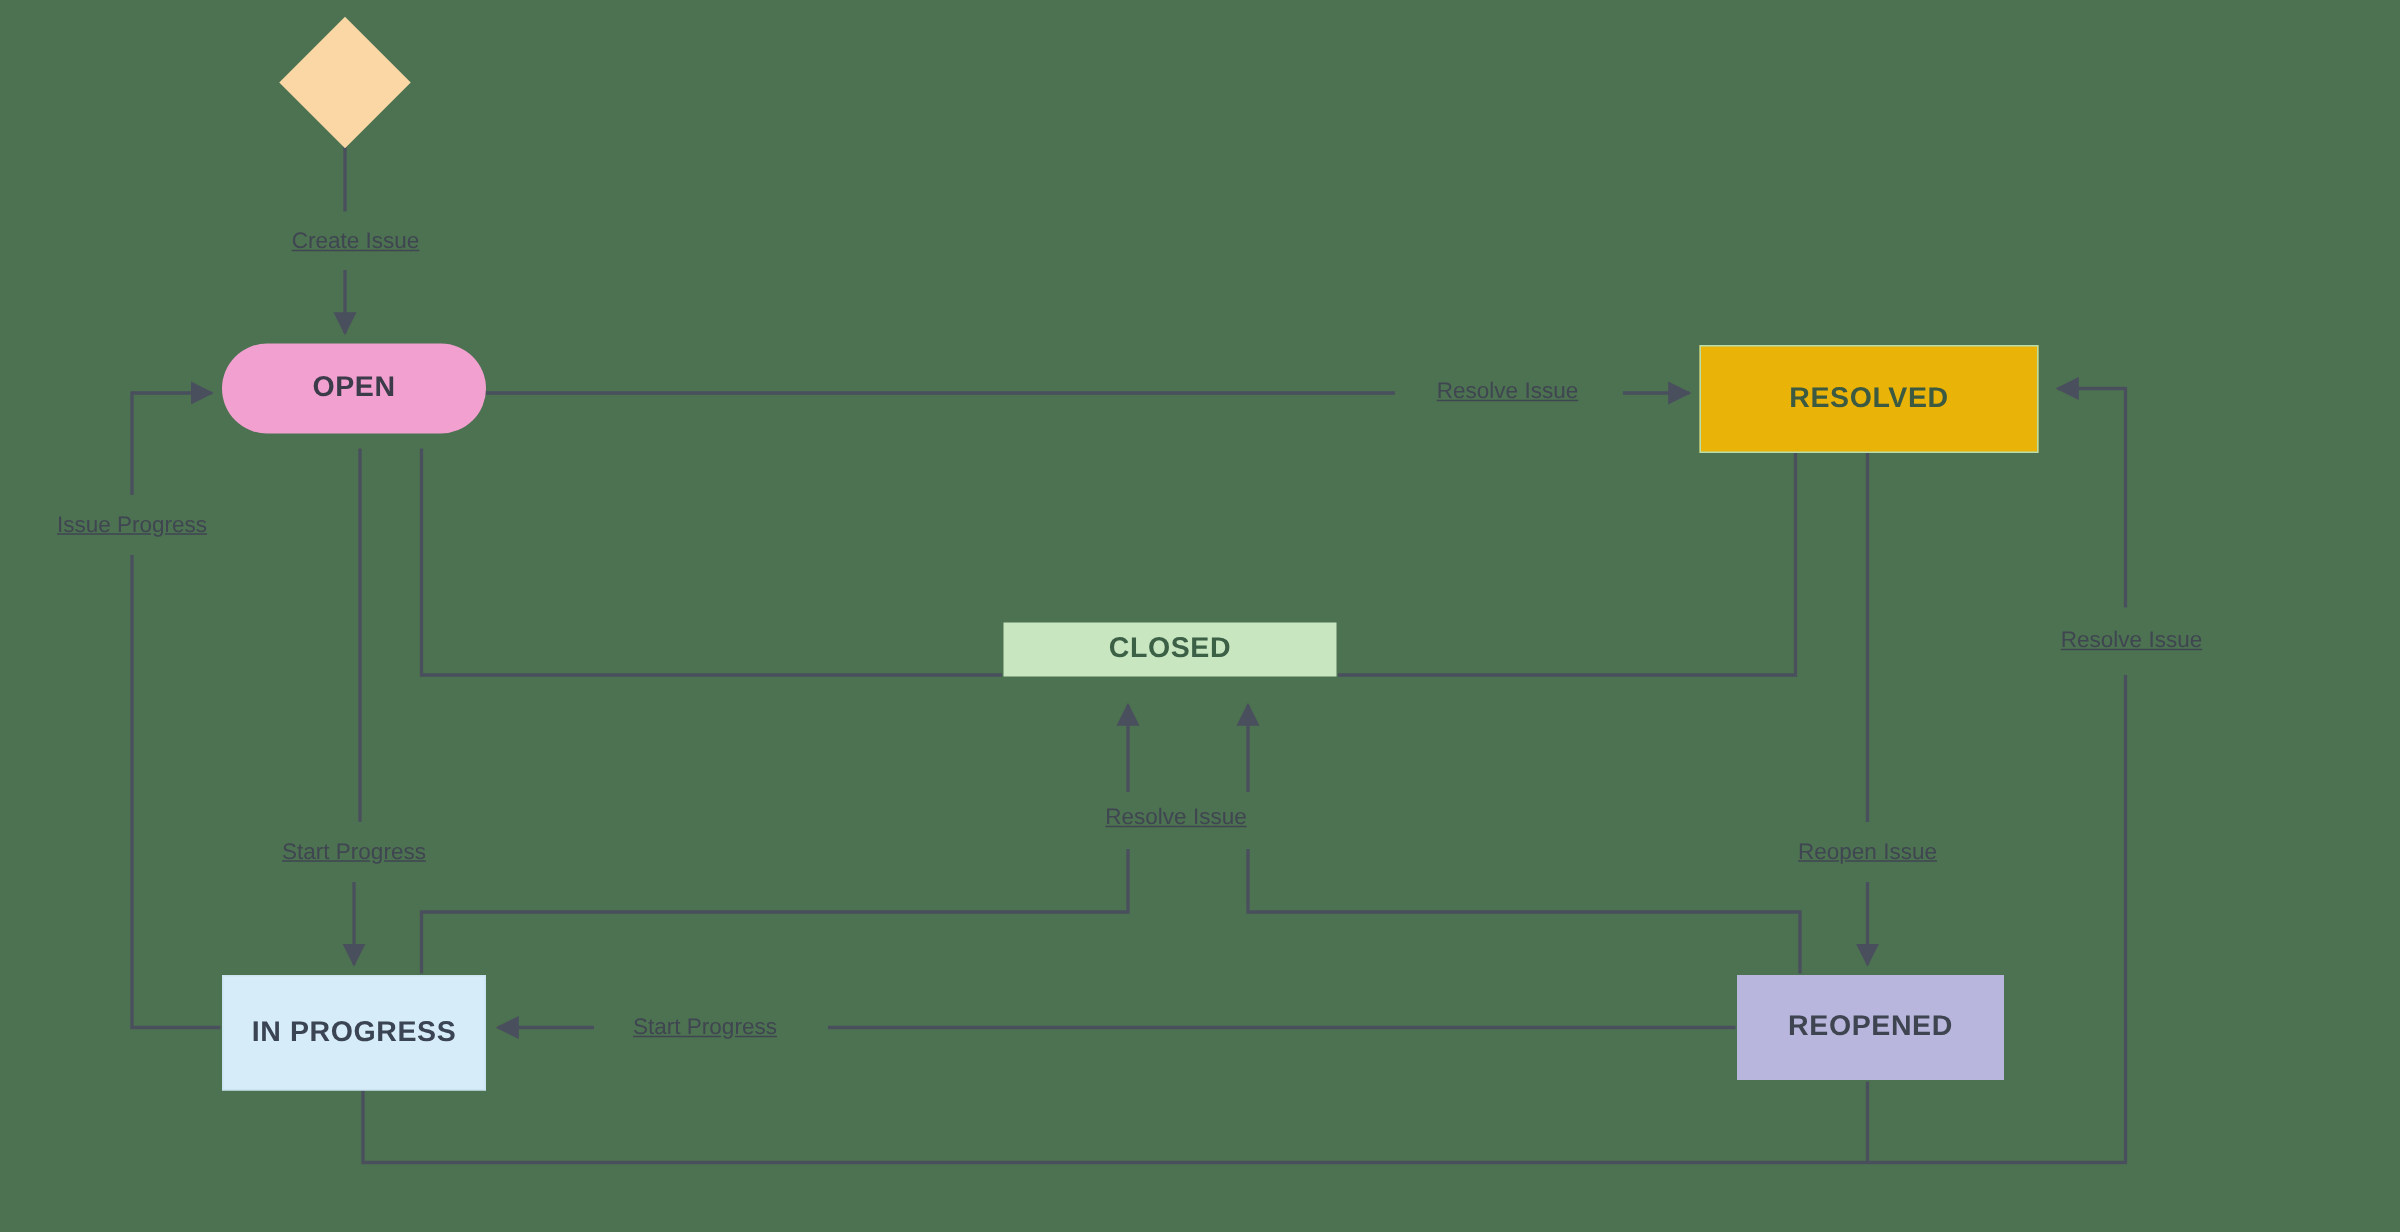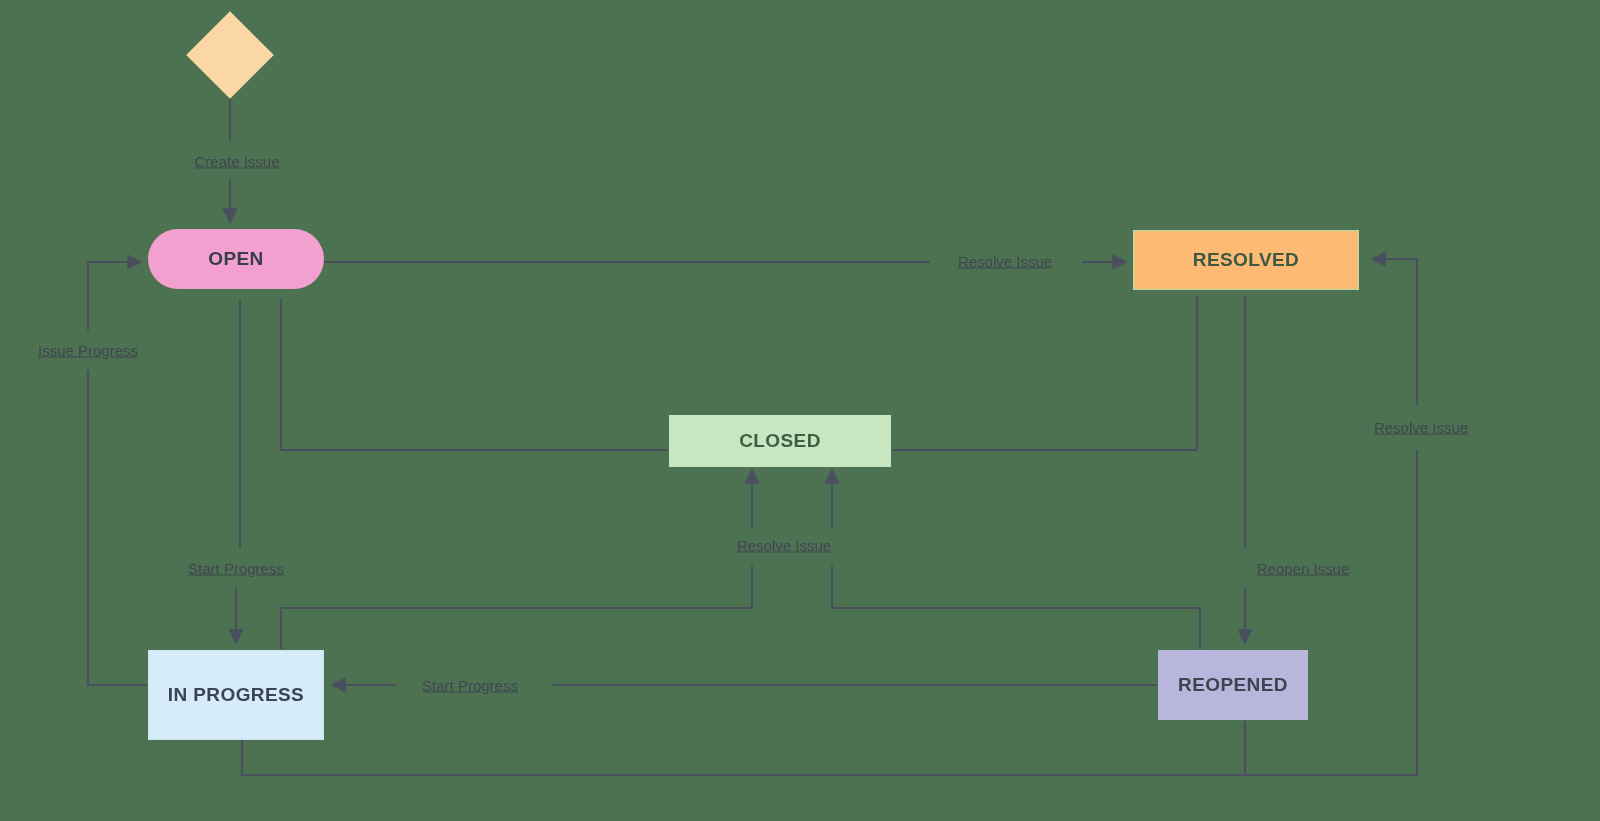--- a/index.html
+++ b/index.html
@@ -36,44 +36,44 @@
   .node-open {
     left: 148px; top: 229px;
     width: 176px; height: 60px;
     background: #F2A0D0;
     border-radius: 34px;
     color: #3b3b4a;
     font-size: 19px;
   }
   .node-resolved {
     left: 1133px; top: 230px;
-    width: 226px; height: 60px;
-    background: #fdba74;
+    width: 226px; height: 72px;
+    background: #eab308;
     border: 1px solid #b7dcae;
     color: #3c5a42;
     font-size: 19px;
   }
   .node-closed {
     left: 669px; top: 415px;
-    width: 222px; height: 52px;
+    width: 222px; height: 36px;
     background: #C8E6C0;
     color: #3c6046;
     font-size: 19px;
   }
   .node-inprogress {
     left: 148px; top: 650px;
-    width: 176px; height: 90px;
+    width: 176px; height: 77px;
     background: #D6ECF8;
     border: 1px solid #cbe4f2;
     color: #3b4452;
     font-size: 19px;
   }
   .node-reopened {
     left: 1158px; top: 650px;
-    width: 150px; height: 70px;
+    width: 178px; height: 70px;
     background: #B8B6DC;
     color: #3e4450;
     font-size: 19px;
   }
   .diamond {
     position: absolute;
     left: 199px; top: 24px;
     width: 62px; height: 62px;
     background: #FBD7A5;
     transform: rotate(45deg);
@@ -162,19 +162,19 @@
   <div class="edge-label" style="left:237px; top:161px;">Create Issue</div>
 
   <div class="edge-label" style="left:1005px; top:261px;">Resolve Issue</div>
 
   <div class="edge-label" style="left:236px; top:568px;">Start Progress</div>
 
   <div class="edge-label" style="left:88px; top:350px;">Issue Progress</div>
 
   <div class="edge-label" style="left:784px; top:545px;">Resolve Issue</div>
 
-  <div class="edge-label" style="left:1303px; top:568px;">Reopen Issue</div>
+  <div class="edge-label" style="left:1245px; top:568px;">Reopen Issue</div>
 
   <div class="edge-label" style="left:470px; top:685px;">Start Progress</div>
 
   <div class="edge-label" style="left:1421px; top:427px;">Resolve Issue</div>
 
 </div>
 
 </body></html>

